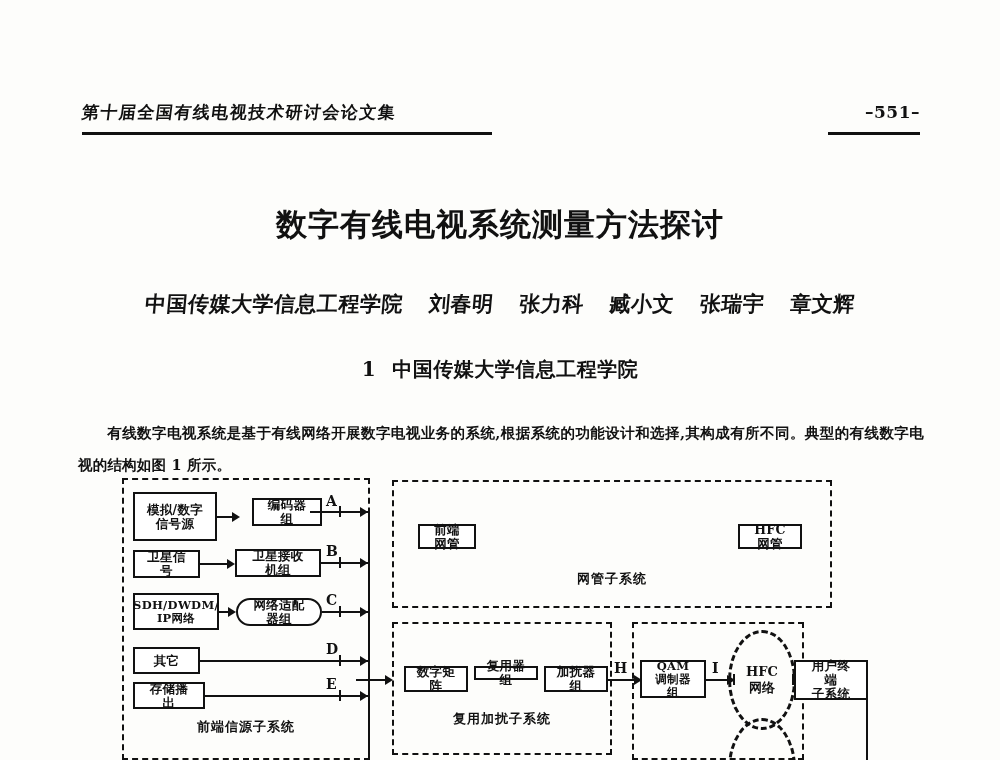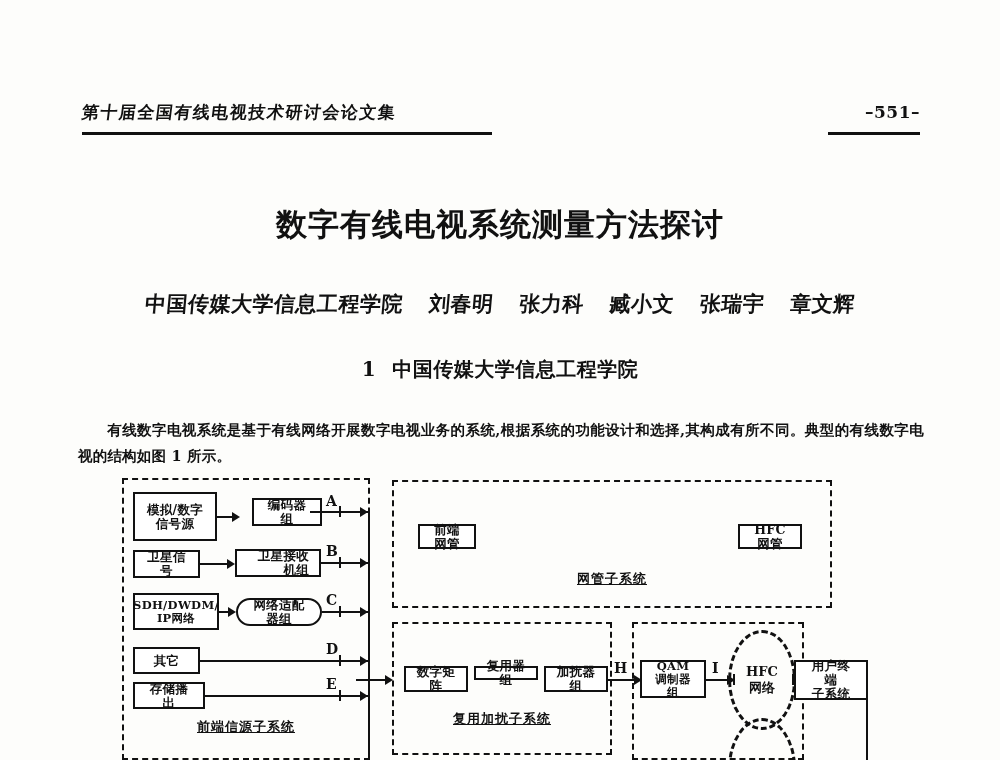--- a/index.html
+++ b/index.html
@@ -56,42 +56,41 @@
     text-align:center;
     font-weight:700;font-size:20px;letter-spacing:.5px;
   }
   .section-head .num{margin-right:16px;font-family:"DejaVu Serif","Liberation Serif",serif;}
 
   
   .para{
     position:absolute;left:78px;top:417px;width:846px;
     font-family:"DejaVu Serif","Liberation Serif",serif;
     font-weight:700;
-    font-size:14.5px;line-height:26px;
+    font-size:14.5px;line-height:32px;
     text-align:justify;
     letter-spacing:.2px;
   }
   .para .indent{display:inline-block;width:29px;}
 
   
   .figure{
     position:absolute;left:0;top:470px;width:1000px;height:290px;
   }
   .grp{
     position:absolute;
     border:2px dashed #111;
     box-sizing:border-box;
   }
   .grp-label{
     position:absolute;
     font-family:"DejaVu Serif","Liberation Serif",serif;
     font-weight:700;font-size:13px;letter-spacing:1px;
     white-space:nowrap;
     text-align:center;
-    text-decoration:underline;
   }
   .nbox{
     position:absolute;
     border:2px solid #111;
     background:#fff;
     box-sizing:border-box;
     display:flex;align-items:center;justify-content:center;
     text-align:center;
     font-family:"DejaVu Serif","Liberation Serif",serif;
     font-weight:700;
@@ -178,21 +177,21 @@
     <div class="arrow-r" style="left:232px;top:42px;"></div>
     <div class="nbox" style="left:252px;top:28px;width:70px;height:28px;">编码器组</div>
     <div class="line-h" style="left:310px;top:41px;width:58px;"></div>
     <div class="edge-label" style="left:326px;top:23px;">A</div>
     <div class="tick-v" style="left:339px;top:36px;"></div>
     <div class="arrow-r" style="left:360px;top:37px;"></div>
 
     <div class="nbox" style="left:133px;top:80px;width:67px;height:28px;">卫星信号</div>
     <div class="line-h" style="left:200px;top:93px;width:28px;"></div>
     <div class="arrow-r" style="left:227px;top:89px;"></div>
-    <div class="nbox" style="left:235px;top:79px;width:86px;height:28px;text-align:right;">卫星接收机组</div>
+    <div class="nbox" style="left:235px;top:79px;width:86px;height:28px;">卫星接收机组</div>
     <div class="line-h" style="left:321px;top:92px;width:47px;"></div>
     <div class="edge-label" style="left:326px;top:73px;">B</div>
     <div class="tick-v" style="left:339px;top:87px;"></div>
     <div class="arrow-r" style="left:360px;top:88px;"></div>
 
     <div class="nbox small" style="left:133px;top:123px;width:86px;height:37px;">SDH/DWDM/
 IP网络</div>
     <div class="line-h" style="left:219px;top:141px;width:10px;"></div>
     <div class="arrow-r" style="left:228px;top:137px;"></div>
     <div class="nbox" style="left:236px;top:128px;width:86px;height:28px;border-radius:14px;">网络适配器组</div>

